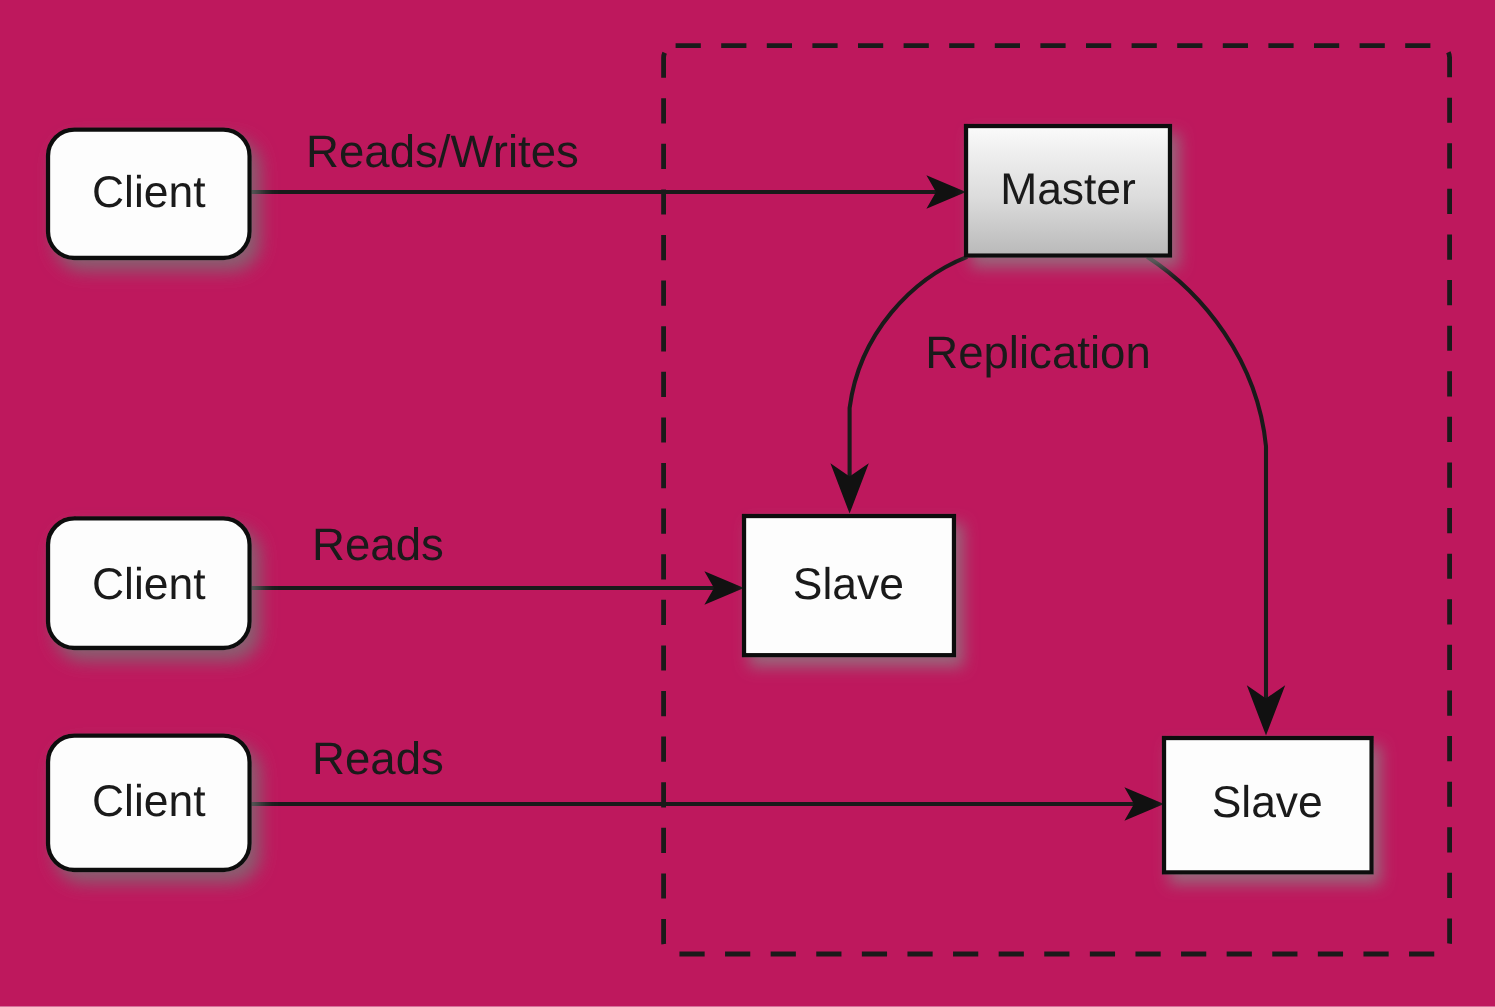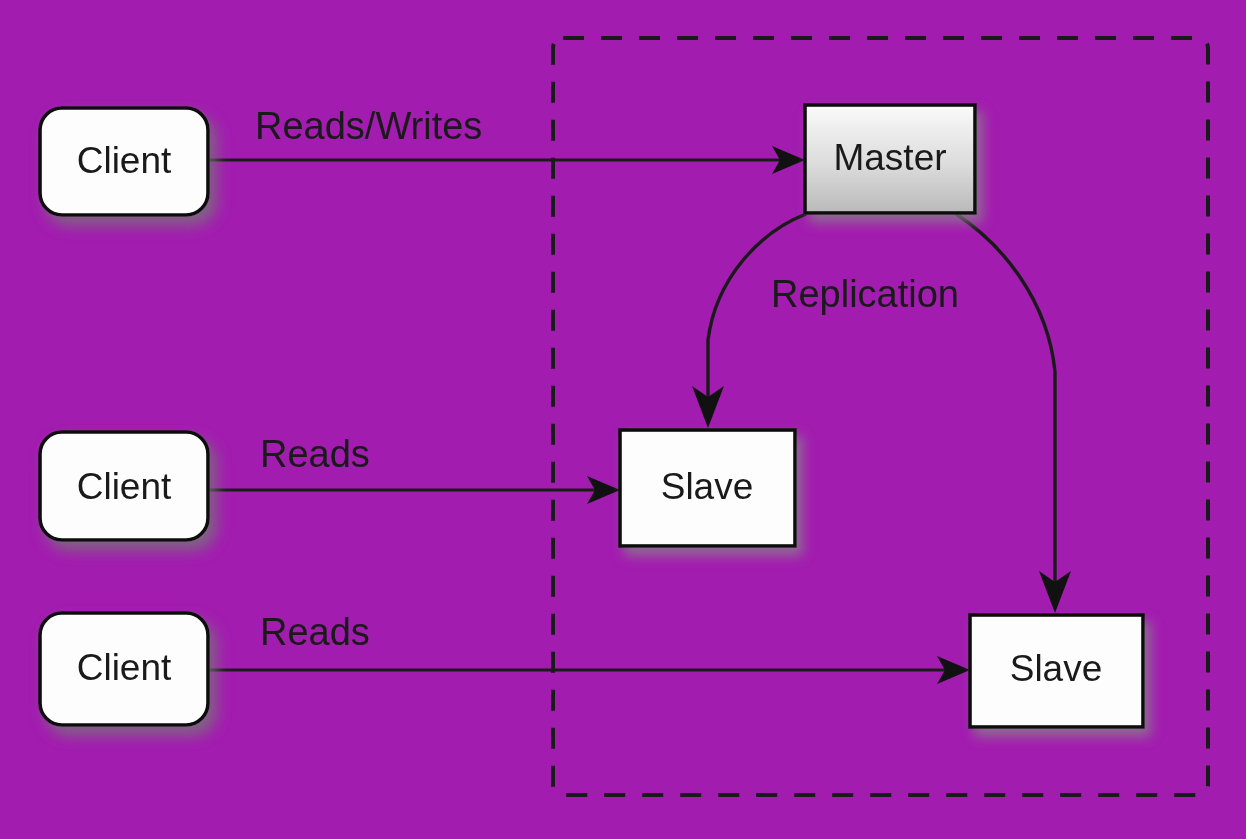--- a/index.html
+++ b/index.html
@@ -8,21 +8,21 @@
     padding: 0;
     background: #ffffff;
   }
   body {
     font-family: "Liberation Sans", sans-serif;
   }
   #diagram-root {
     position: relative;
     width: 1246px;
     height: 839px;
-    background: #a21caf;
+    background: #be185d;
     overflow: hidden;
   }
   #diagram-svg {
     position: absolute;
     top: 0;
     left: 0;
     width: 1246px;
     height: 839px;
   }
   .node-label {

